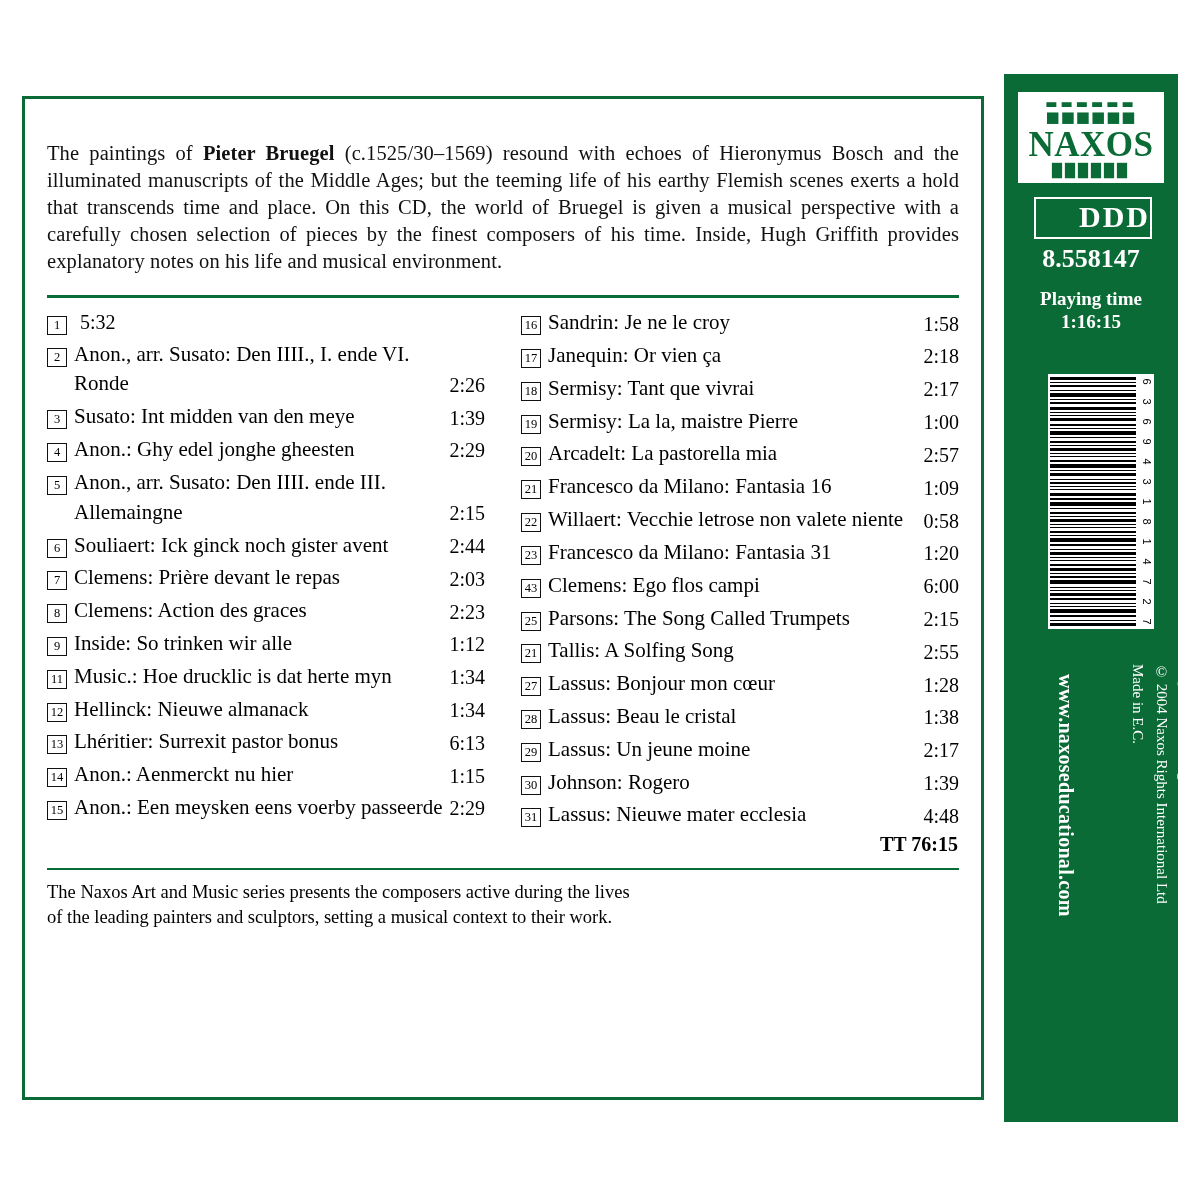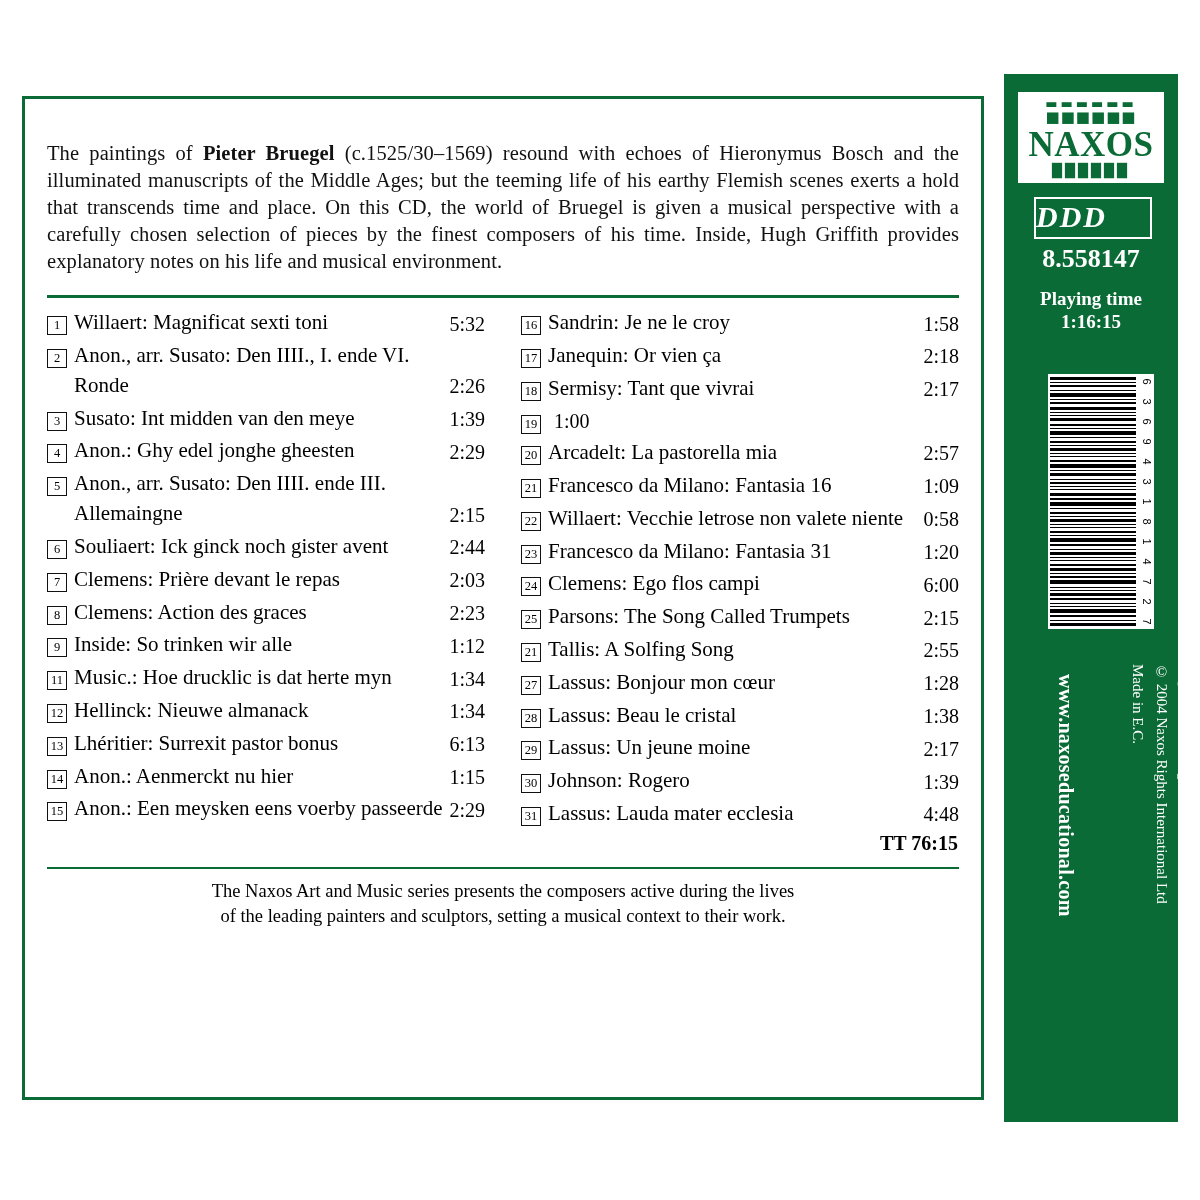--- a/index.html
+++ b/index.html
@@ -94,21 +94,20 @@
   }
   .tt-total {
     text-align: right;
     font-size: 20px;
     font-weight: bold;
     margin-top: 2px;
     padding-right: 1px;
   }
 
   .footer-note {
-    text-align: center;
     font-size: 18.5px;
     line-height: 1.36;
     margin-top: 4px;
   }
 
   
   .spine {
     position: absolute;
     left: 1004px;
     top: 74px;
@@ -147,27 +146,26 @@
     line-height: 1.08;
     color: #0b6b36;
   }
   .ddd-box {
     position: absolute;
     left: 30px;
     top: 123px;
     width: 114px;
     border: 2.5px solid #ffffff;
     color: #ffffff;
-    text-align: left;
+    text-align: right;
     font-family: "Liberation Serif", serif;
     font-weight: bold;
     font-size: 30px;
     letter-spacing: 2px;
     padding: 1px 0 3px 0;
-    font-style: italic;
   }
   .catalog {
     position: absolute;
     left: 0;
     top: 170px;
     width: 174px;
     text-align: center;
     color: #ffffff;
     font-family: "Liberation Serif", serif;
     font-weight: bold;
@@ -253,21 +251,20 @@
   <div class="main-panel">
 
     <p class="blurb"><span>The paintings of </span><b>Pieter Bruegel</b><span> (c.1525/30–1569) resound with echoes of Hieronymus Bosch and the illuminated manuscripts of the Middle Ages; but the teeming life of his earthy Flemish scenes exerts a hold that transcends time and place. On this CD, the world of Bruegel is given a musical perspective with a carefully chosen selection of pieces by the finest composers of his time. Inside, Hugh Griffith provides explanatory notes on his life and musical environment.</span></p>
 
     <div class="rule"></div>
 
     <div class="tracks">
       <div class="col left" id="col-left">
           <div class="track">
             <span class="tnum">1</span>
-            <span class="ttitle">Willaert: Magnificat sexti toni</span>
             <span class="ttime">5:32</span>
           </div>
           <div class="track">
             <span class="tnum">2</span>
             <span class="ttitle">Anon., arr. Susato: Den IIII., I. ende VI. Ronde</span>
             <span class="ttime">2:26</span>
           </div>
           <div class="track">
             <span class="tnum">3</span>
             <span class="ttitle">Susato: Int midden van den meye</span>
@@ -341,20 +338,21 @@
               <span class="ttitle">Janequin: Or vien ça</span>
               <span class="ttime">2:18</span>
             </div>
             <div class="track">
               <span class="tnum">18</span>
               <span class="ttitle">Sermisy: Tant que vivrai</span>
               <span class="ttime">2:17</span>
             </div>
             <div class="track">
               <span class="tnum">19</span>
+              <span class="ttitle">Sermisy: La la, maistre Pierre</span>
               <span class="ttime">1:00</span>
             </div>
             <div class="track">
               <span class="tnum">20</span>
               <span class="ttitle">Arcadelt: La pastorella mia</span>
               <span class="ttime">2:57</span>
             </div>
             <div class="track">
               <span class="tnum">21</span>
               <span class="ttitle">Francesco da Milano: Fantasia 16</span>
@@ -364,21 +362,21 @@
               <span class="tnum">22</span>
               <span class="ttitle">Willaert: Vecchie letrose non valete niente</span>
               <span class="ttime">0:58</span>
             </div>
             <div class="track">
               <span class="tnum">23</span>
               <span class="ttitle">Francesco da Milano: Fantasia 31</span>
               <span class="ttime">1:20</span>
             </div>
             <div class="track">
-              <span class="tnum">24</span>
+              <span class="tnum">43</span>
               <span class="ttitle">Clemens: Ego flos campi</span>
               <span class="ttime">6:00</span>
             </div>
             <div class="track">
               <span class="tnum">25</span>
               <span class="ttitle">Parsons: The Song Called Trumpets</span>
               <span class="ttime">2:15</span>
             </div>
             <div class="track">
               <span class="tnum">21</span>
@@ -400,21 +398,21 @@
               <span class="ttitle">Lassus: Un jeune moine</span>
               <span class="ttime">2:17</span>
             </div>
             <div class="track">
               <span class="tnum">30</span>
               <span class="ttitle">Johnson: Rogero</span>
               <span class="ttime">1:39</span>
             </div>
             <div class="track">
               <span class="tnum">31</span>
-              <span class="ttitle">Lassus: Lauda mater ecclesia</span>
+              <span class="ttitle">Lassus: Nieuwe mater ecclesia</span>
               <span class="ttime">4:48</span>
             </div>
           </div>
         <div class="tt-total">TT 76:15</div>
       </div>
     </div>
 
     <div class="rule thin"></div>
 
     <div class="footer-note">

